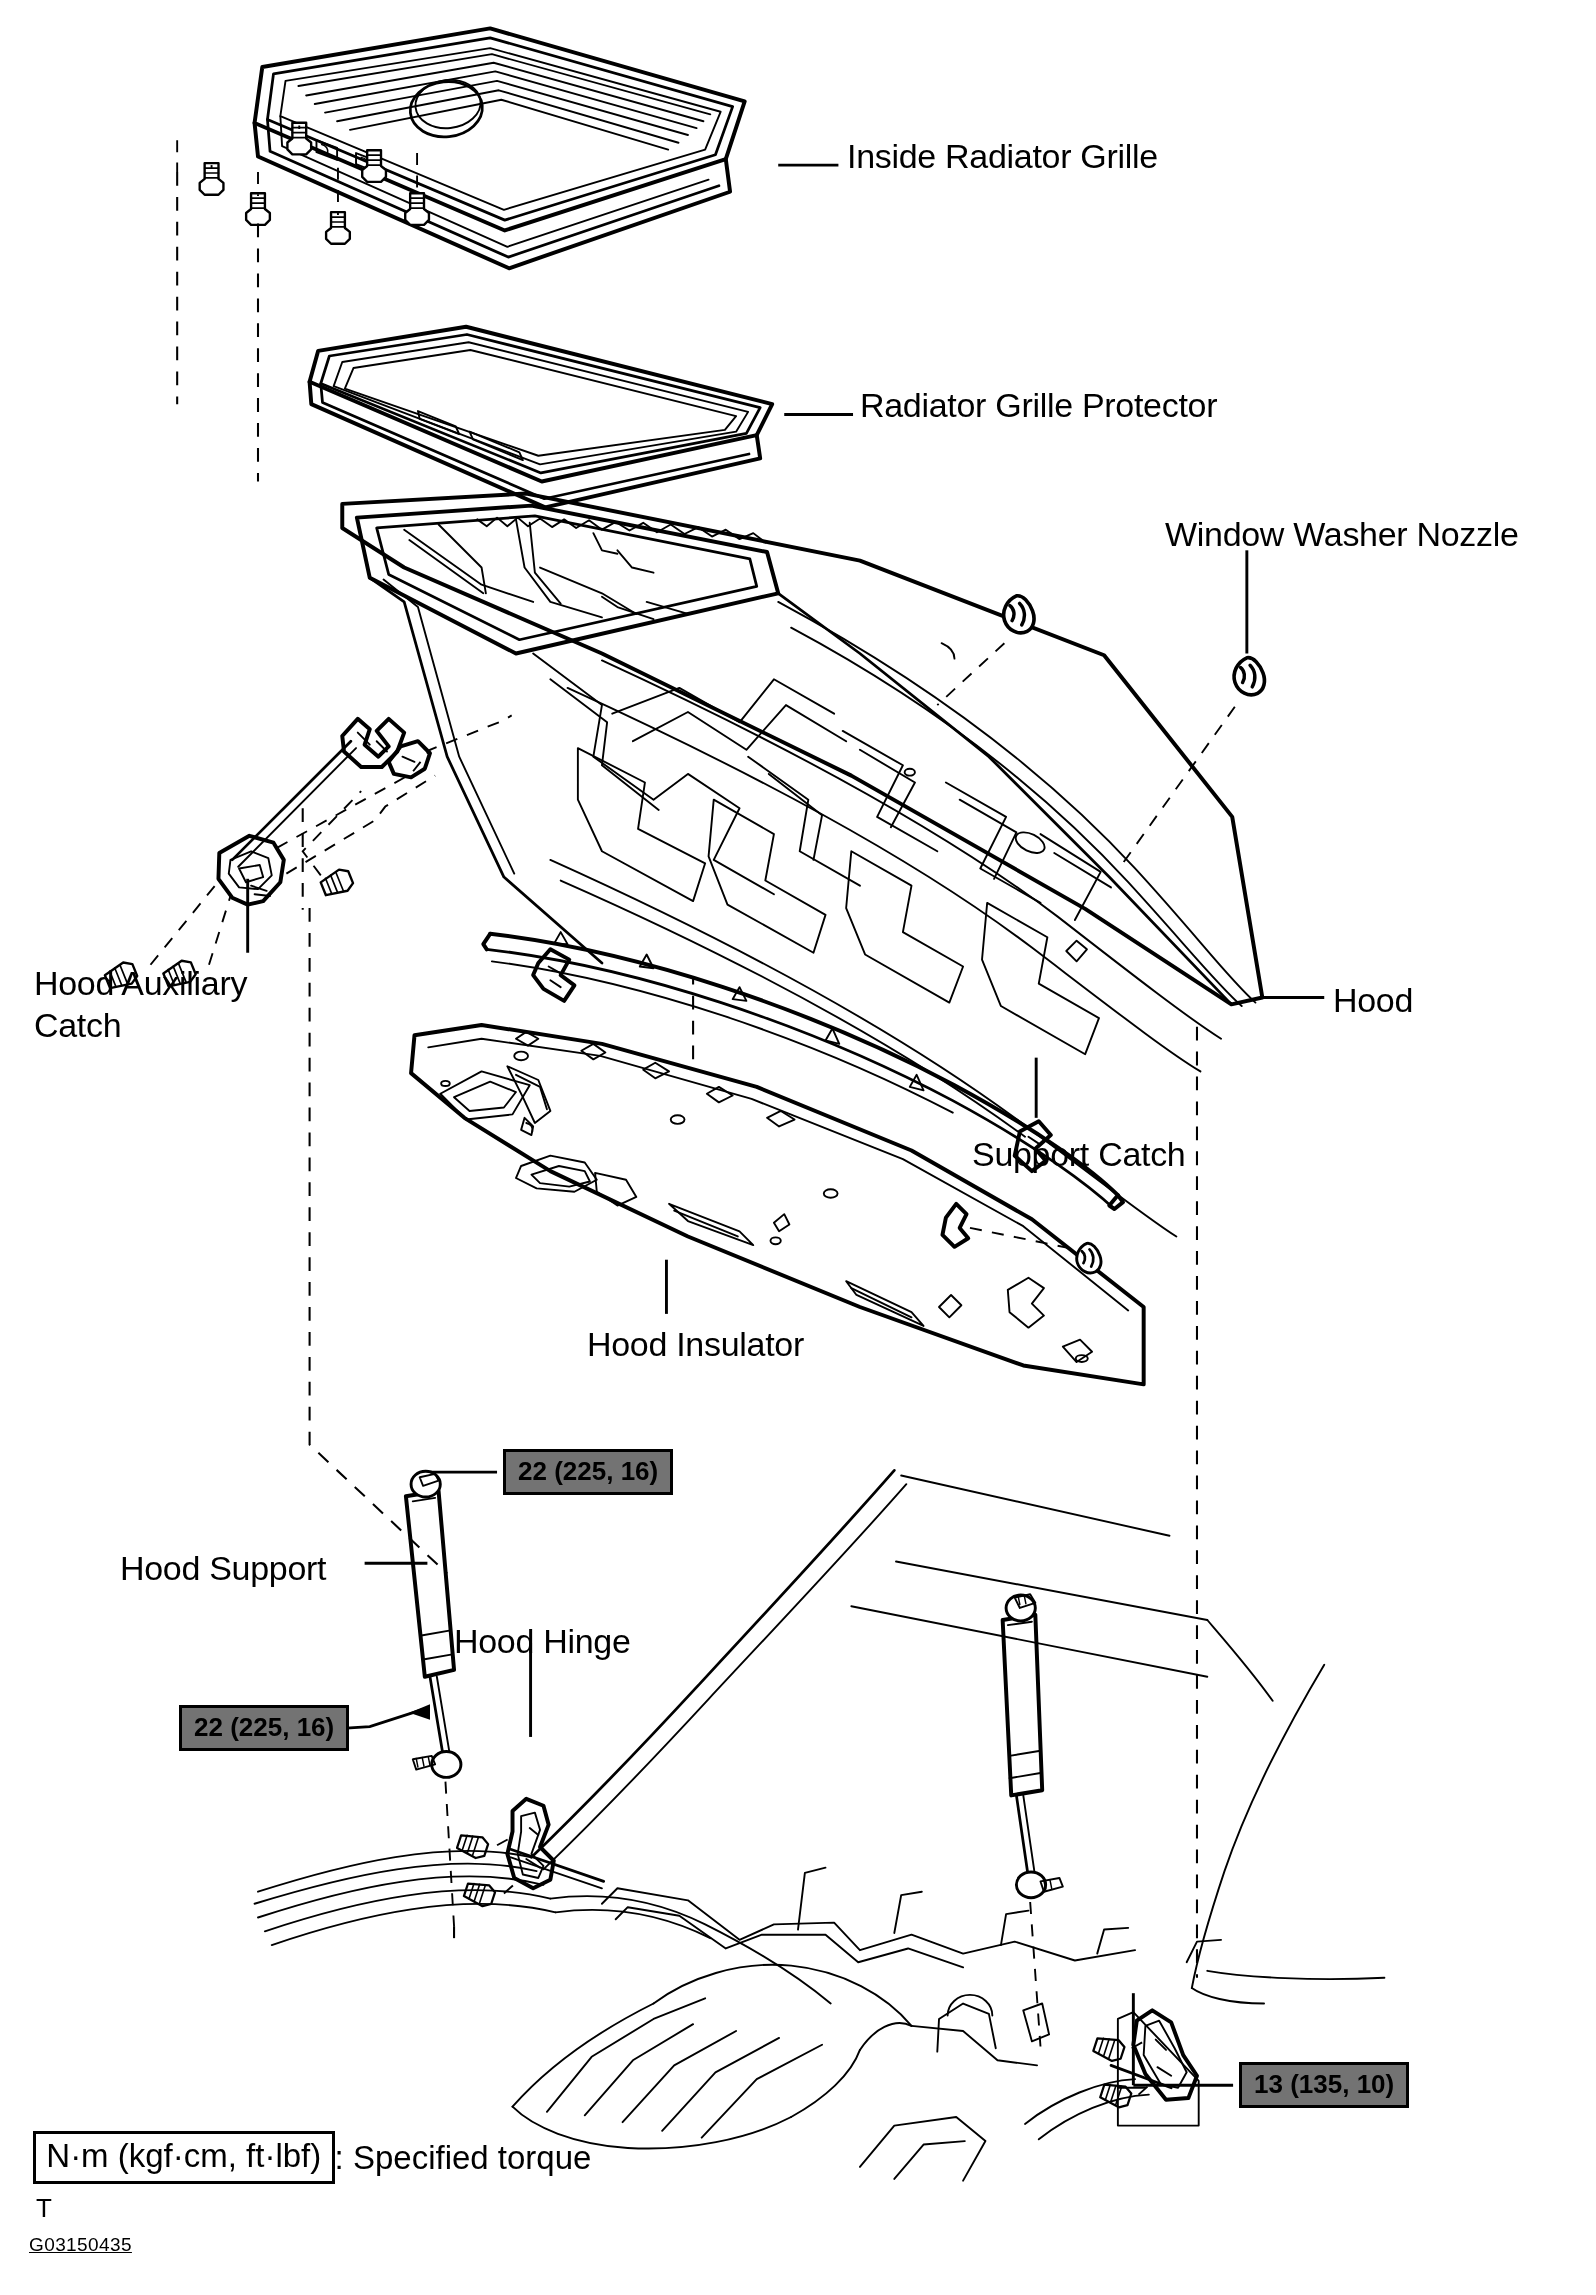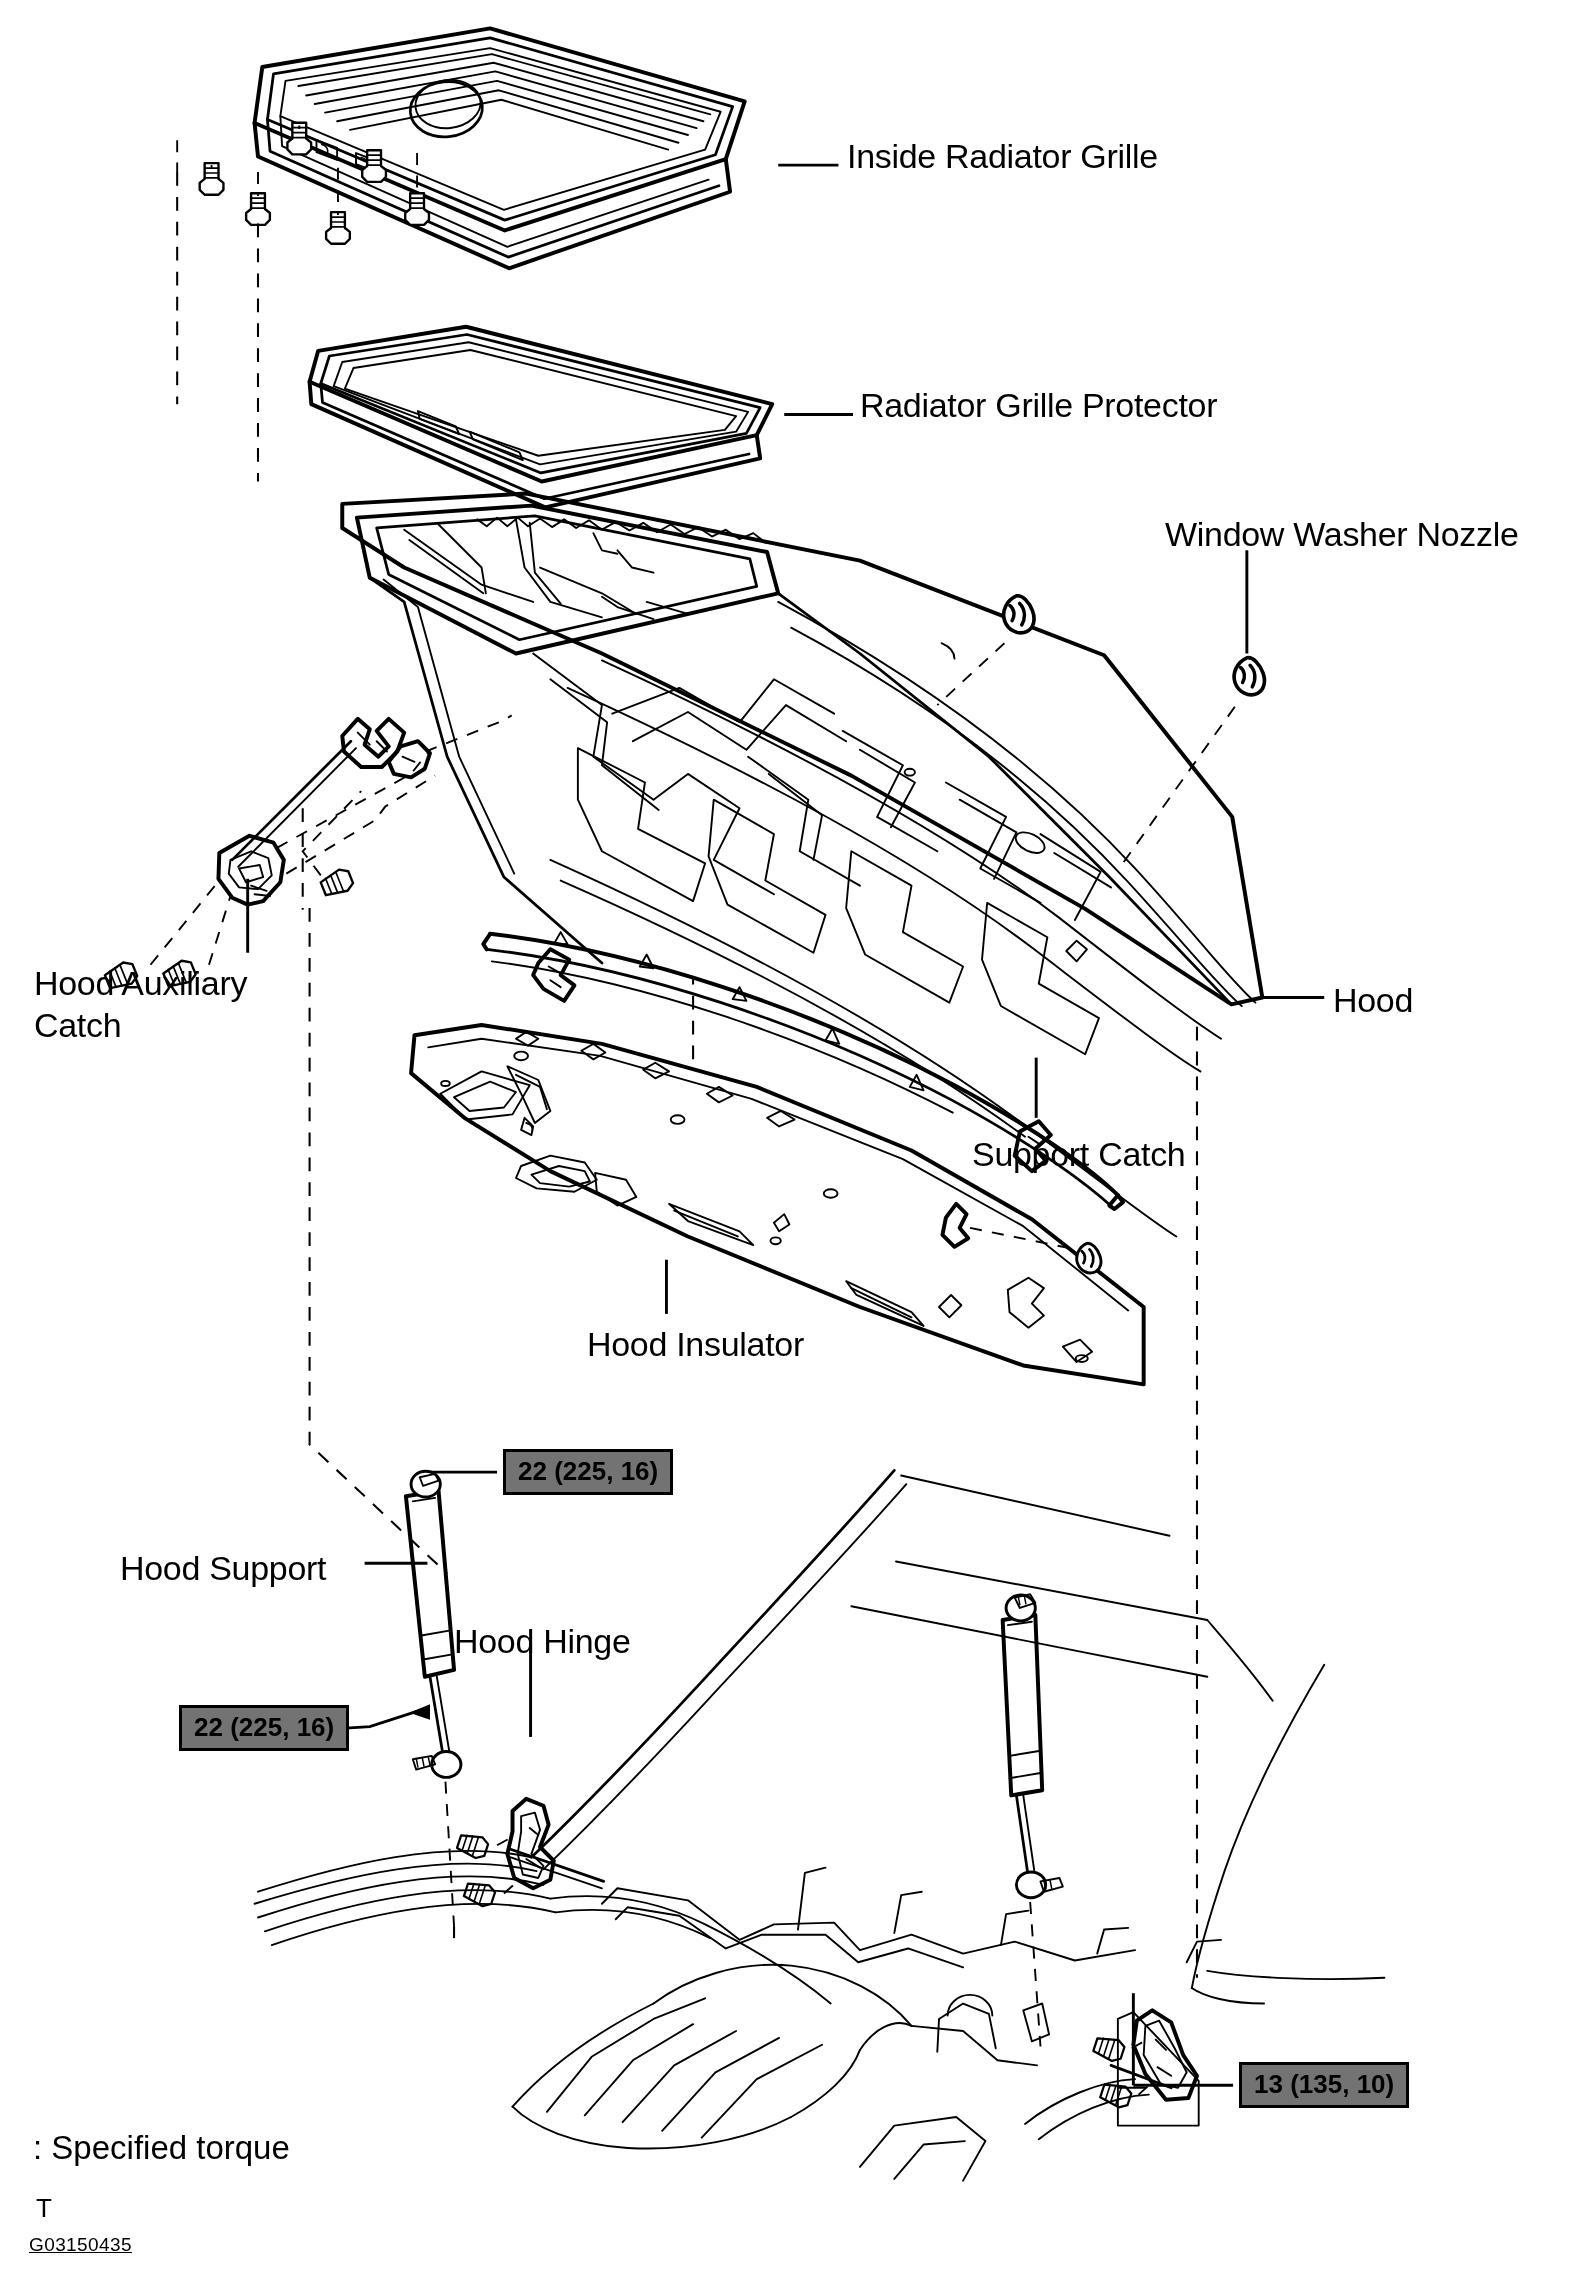--- a/index.html
+++ b/index.html
@@ -490,20 +490,21 @@
   <div class="lbl" style="left:972px;top:1134px;">Support Catch</div>
   <div class="lbl" style="left:587px; top:1324px;">Hood Insulator</div>
   <div class="lbl" style="left:120px; top:1548px;">Hood Support</div>
   <div class="lbl" style="left:454px; top:1621px;">Hood Hinge</div>
 
   <div class="torque" style="left:503px; top:1449px;">22 (225, 16)</div>
   <div class="torque" style="left:179px; top:1705px;">22 (225, 16)</div>
   <div class="torque" style="left:1239px;top:2062px;">13 (135, 10)</div>
 
   <div class="legendbox" style="left:33px; top:2131px;">
+    <div class="bx">N·m (kgf·cm, ft·lbf)</div>
     <div class="txt">: Specified torque</div>
   </div>
 
   <div class="tmark" style="left:36px; top:2195px;">T</div>
   <div class="figid" style="left:29px; top:2234px;">G03150435</div>
 
 </div>
 
 
 </body></html>

